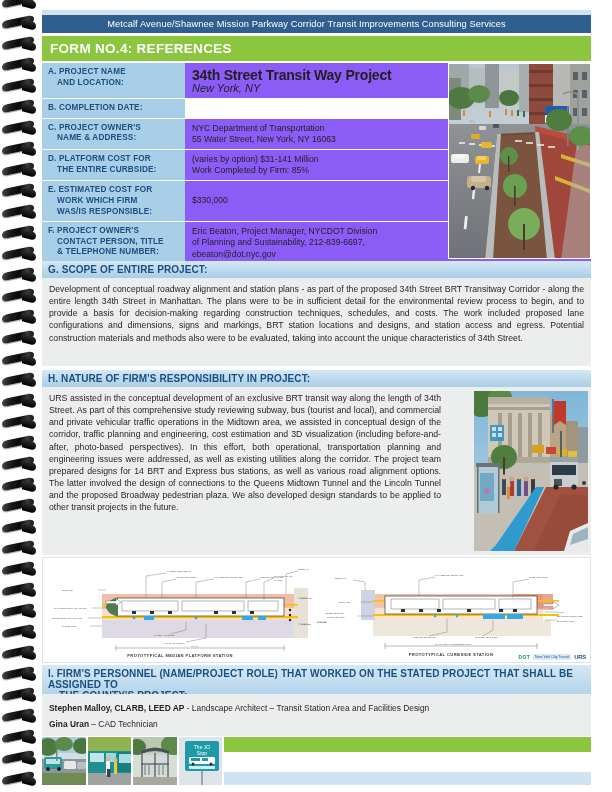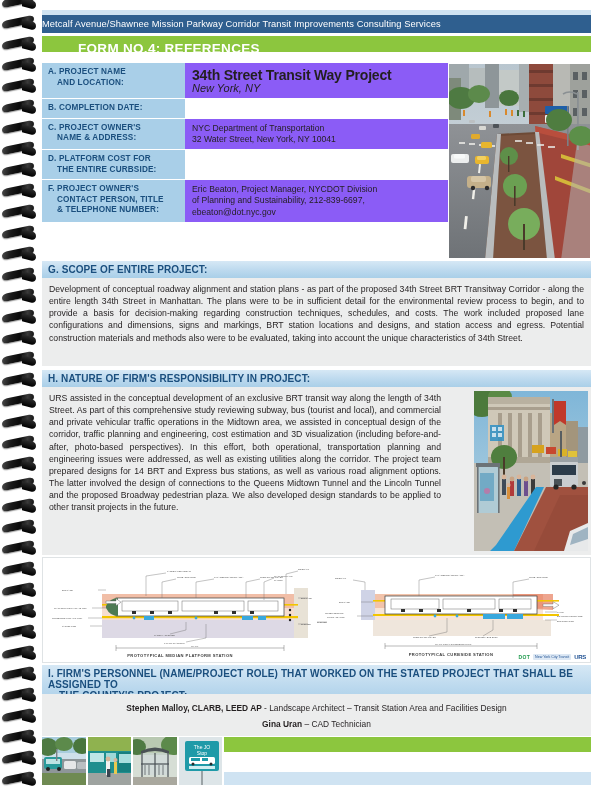--- a/index.html
+++ b/index.html
@@ -27,24 +27,24 @@
     border-radius:0 4px 5px 0;
     transform:skewY(14deg);
   }
 
   
   .content { position:absolute; left:42px; top:0; width:570px; height:792px; }
 
   .topstrip  { position:absolute; left:0; top:10px;  width:549px; height:5px;  background:#cfe3f2; }
   .titlebar  { position:absolute; left:0; top:15px;  width:549px; height:18px; background:#2f5f8f; }
   .titlebar span{
-    display:block; text-align:left; padding-right:20px; line-height:18px;
+    display:block; text-align:center; padding-right:20px; line-height:18px;
     color:#ffffff; font-size:9.3px; letter-spacing:.1px;border-radius:9px;
   }
-  .formbar   { position:absolute; left:0; top:36px;  width:549px; height:16px; background:#8cc63e;padding-left:28px; }
+  .formbar   { position:absolute; left:0; top:36px;  width:549px; height:25px; background:#8cc63e; }
   .formbar span{
     display:block; line-height:25px; padding-left:8px;
     color:#ffffff; font-size:13.5px; font-weight:bold; letter-spacing:.3px;
   }
 
   
   .tbl { position:absolute; left:0; top:63px; width:549px; }
   .row { display:flex; width:549px; border-bottom:1px solid #ffffff; }
   .lbl {
     width:143px; flex:0 0 143px; background:#a9cfe8; color:#1b4f7e;
@@ -86,21 +86,21 @@
 
   .photo2{
     position:absolute; left:432px; top:391px; width:114px; height:160px; overflow:hidden;
   }
 
   
   .draw { position:absolute; left:0; top:557px; width:549px; height:106px; background:#ffffff;
           border:1px solid #dfe3e5; }
 
   #sec-i-hdr { top:665px; }
-  #sec-i-body{ top:694px; height:42px; padding:6px 7px; text-align:center; }
+  #sec-i-body{ top:694px; height:42px; padding:6px 7px; text-align:left; }
   #sec-i-hdr .ind2 { display:block; padding-left:11px; }
   .person { font-size:8.4px; line-height:16px; color:#231f20; }
   .person b { font-weight:bold; }
 
   
   .foot-photos { position:absolute; left:0; top:737px; width:180px; height:48px; display:flex; }
   .fp { flex:1 1 0; height:48px; border-right:2px solid #ffffff; position:relative; overflow:hidden;}
   .foot-green { position:absolute; left:182px; top:737px; width:367px; height:15px; background:#8cc63e;}
   .foot-blue  { position:absolute; left:182px; top:752px; width:367px; height:20px; background:#2f5f8f;}
   .foot-blue span{ display:block; text-align:right; padding-right:11px; line-height:20px;
@@ -189,31 +189,45 @@
         </div>
       </div>
 
       <div class="row">
         <div class="lbl">
           <span>C. PROJECT OWNER'S</span>
           <span class="ind">NAME &amp; ADDRESS:</span>
         </div>
         <div class="val">
           <div>NYC Department of Transportation</div>
-          <div>32 Water Street, New York, NY 10041</div>
+          <div>55 Water Street, New York, NY 16063</div>
         </div>
       </div>
 
       <div class="row">
         <div class="lbl">
           <span>D. PLATFORM COST FOR</span>
           <span class="ind">THE ENTIRE CURBSIDE:</span>
         </div>
-      </div>
-
+        <div class="val">
+          <div>(varies by option) $31-141 Million</div>
+          <div>Work Completed by Firm: 85%</div>
+        </div>
+      </div>
+
+      <div class="row">
+        <div class="lbl">
+          <span>E. ESTIMATED COST FOR</span>
+          <span class="ind">WORK WHICH FIRM</span>
+          <span class="ind">WAS/IS RESPONSIBLE:</span>
+        </div>
+        <div class="val" style="padding-top:14px;">
+          <span>$330,000</span>
+        </div>
+      </div>
 
       <div class="row">
         <div class="lbl">
           <span>F. PROJECT OWNER'S</span>
           <span class="ind">CONTACT PERSON, TITLE</span>
           <span class="ind">&amp; TELEPHONE NUMBER:</span>
         </div>
         <div class="val">
           <div>Eric Beaton, Project Manager, NYCDOT Division</div>
           <div>of Planning and Sustainability, 212-839-6697,</div>

